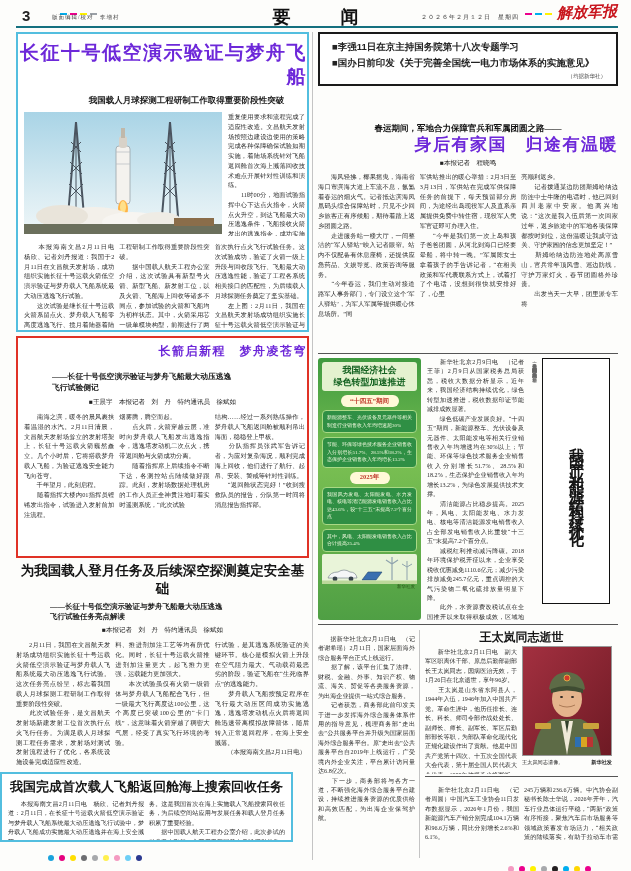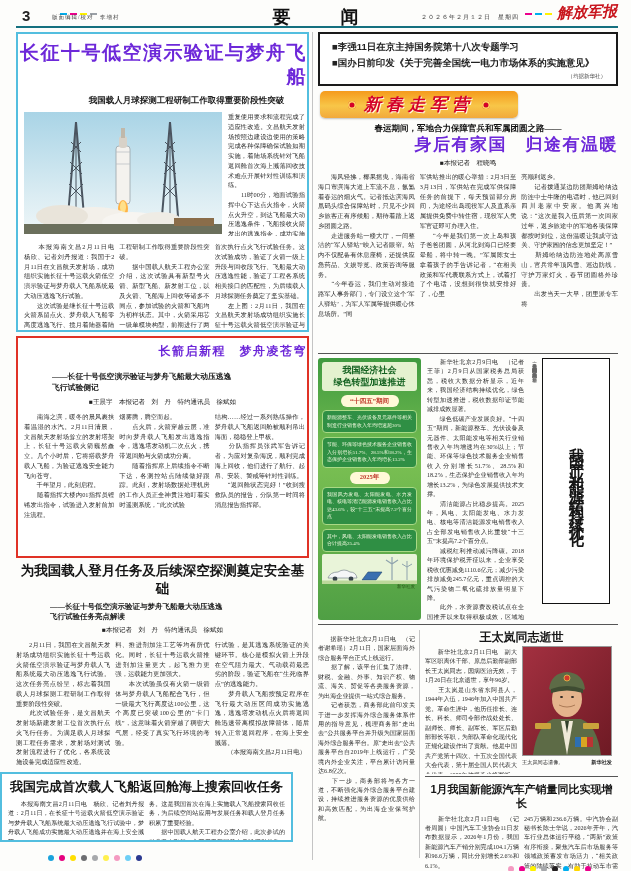--- a/index.html
+++ b/index.html
@@ -179,25 +179,20 @@
   </div>
 
   <div class="abs" style="left:48px; top:847px;"><span class="reg-dot" style="background: rgb(26, 163, 220);"></span><span class="reg-dot" style="background: rgb(230, 0, 126);"></span><span class="reg-dot" style="background: rgb(255, 223, 0);"></span><span class="reg-dot" style="background: rgb(109, 110, 113);"></span><span class="reg-dot" style="background: rgb(167, 169, 172);"></span><span class="reg-dot" style="background: rgb(255, 240, 77);"></span><span class="reg-dot" style="background: rgb(244, 154, 193);"></span><span class="reg-dot" style="background: rgb(109, 207, 246);"></span><span class="reg-dot" style="background: rgb(43, 57, 144);"></span></div>
 
   <div class="abs black-box" style="left:318px; top:32px; width:300px; height:54px;">
     <div class="abs sans" style="left:12px; top:7px; font-size:9.5px; font-weight:bold;">■李强11日在京主持国务院第十八次专题学习</div>
     <div class="abs sans" style="left:12px; top:23px; font-size:9.5px; font-weight:bold;text-align:center;">■国办日前印发《关于完善全国统一电力市场体系的实施意见》</div>
     <div class="abs" style="right:10px; top:39px; font-size:5.5px; color:#444;">（均据新华社）</div>
   </div>
 
-  <div class="abs banner" style="left:320px; top:91px; width:198px; height:27px;">
-    <span class="lantern" style="margin-right:8px;"></span>
-    <span class="banner-text">新春走军营</span>
-    <span class="lantern" style="margin-left:8px;"></span>
-  </div>
 
   <div class="abs kicker" style="left:318px; top:123px; width:300px;">春运期间，军地合力保障官兵和军属团圆之路——</div>
   <div class="abs main-h1" style="left:318px; top:134px; width:300px; font-size:17px;">身后有家国　归途有温暖</div>
   <div class="abs byline" style="left:318px; top:159px; width:300px;">■本报记者　程晓鸣</div>
   <div class="abs cols" style="left:318px; top:172px; width:300px; height:178px;">
     <div class="col-text">　　海风轻拂，椰果摇曳，海南省海口市滨海大道上车流不息，氤氲着春运的烟火气。记者抵达滨海凤凰码头综合保障站时，只见不少回乡旅客正有序候船，期待着踏上返乡团圆之路。
 　　走进服务站一楼大厅，一间整洁的“军人驿站”映入记者眼帘。站内不仅配备有休息座椅，还提供应急药品、文娱导览、政策咨询等服务。
 　　“今年春运，我们主动对接道路军人事务部门，专门设立这个‘军人驿站’，为军人军属等提供暖心休息场所。”同</div>
     <div class="col-text">军供站推出的暖心举措：2月3日至3月13日，军供站在完成军供保障任务的前提下，每天预留部分房间，为途经出岛现役军人及直系亲属提供免费中转住宿，现役军人凭军官证即可办理入住。
 　　“今年是我们第一次上岛和孩子爸爸团圆，从河北到海口已经要晕船，将中转一晚。”军属陈女士拿着孩子的手告诉记者，“在相关政策和军代表联系方式上，试着打了个电话，没想到很快就安排好了，心里</div>
@@ -296,21 +291,20 @@
     </svg>
   </div>
   <div class="abs caption" style="left:522px; top:759px; width:90px;">
     <span>王太岚同志遗像。</span>
     <span style="font-weight:bold;">新华社发</span>
   </div>
 
   <div class="abs hrule" style="left:425px; top:776px; width:193px;"></div>
 
   <div class="abs" style="left:425px; top:782px; width:193px;">
-    <div class="small-h1" style="font-size:11px;">1月我国新能源汽车产销量同比实现增长</div>
     <div class="cols" style="margin-top:4px; height:56px;">
       <div class="col-text" style="font-size:6.1px;">　　新华社北京2月11日电　（记者周圆）中国汽车工业协会11日发布数据显示，2026年1月份，我国新能源汽车产销分别完成104.1万辆和96.6万辆，同比分别增长2.6%和6.1%。
 　　整体来看，1月，汽车产销分别完成</div>
       <div class="col-text" style="font-size:6.1px;">245万辆和236.6万辆。中汽协会副秘书长陈士华说，2026年开年，汽车行业总体运行平稳，“两新”政策有序衔接，聚焦汽车后市场服务等领域政策蓄发市场活力，“相关政策的陆续落实，有助于拉动车市需求全面释放。”</div>
     </div>
   </div>
 
   <div class="abs" style="left:508px; top:858px;"><span class="reg-dot" style="background: rgb(244, 154, 193);"></span><span class="reg-dot" style="background: rgb(236, 0, 140);"></span><span class="reg-dot" style="background: rgb(255, 242, 0);"></span><span class="reg-dot" style="background: rgb(167, 169, 172);"></span><span class="reg-dot" style="background: rgb(35, 31, 32);"></span><span class="reg-dot" style="background: rgb(0, 174, 239);"></span><span class="reg-dot" style="background: rgb(255, 215, 0);"></span><span class="reg-dot" style="background: rgb(236, 0, 140);"></span></div>
 
 </div>

